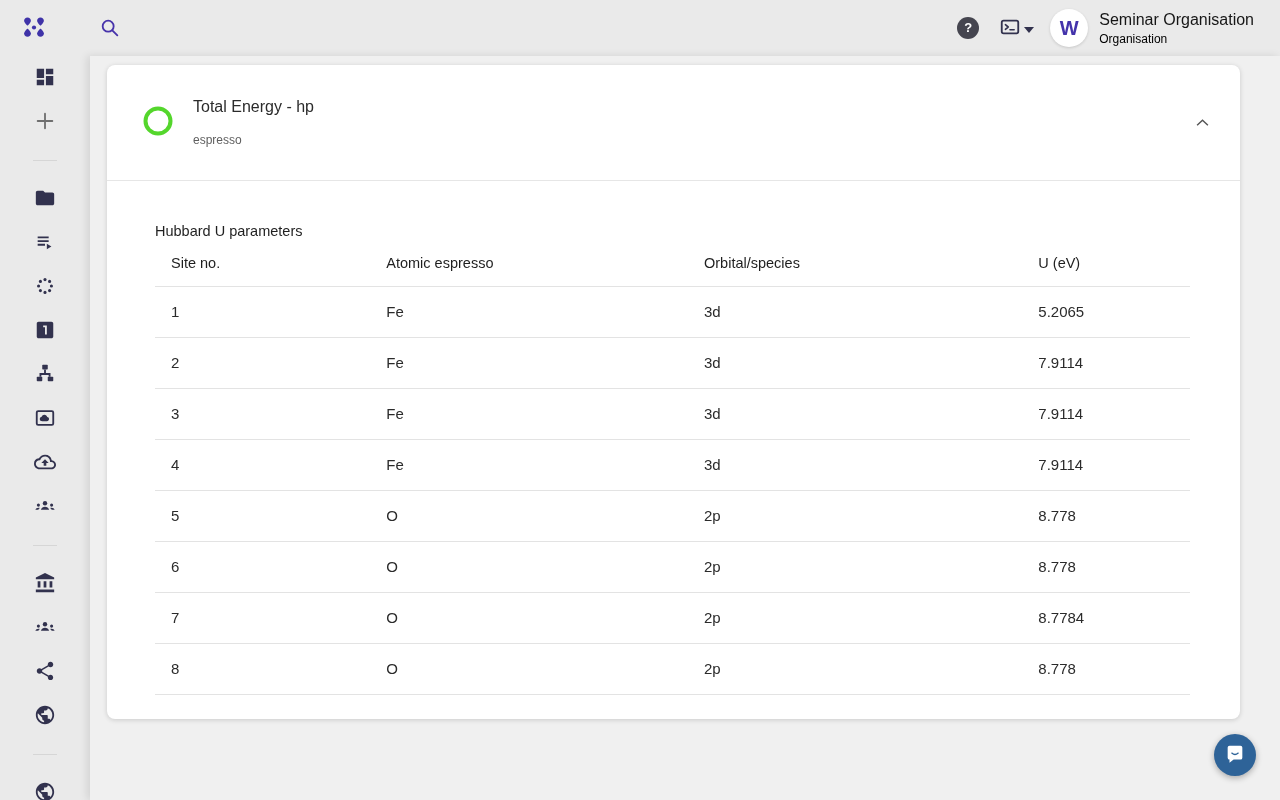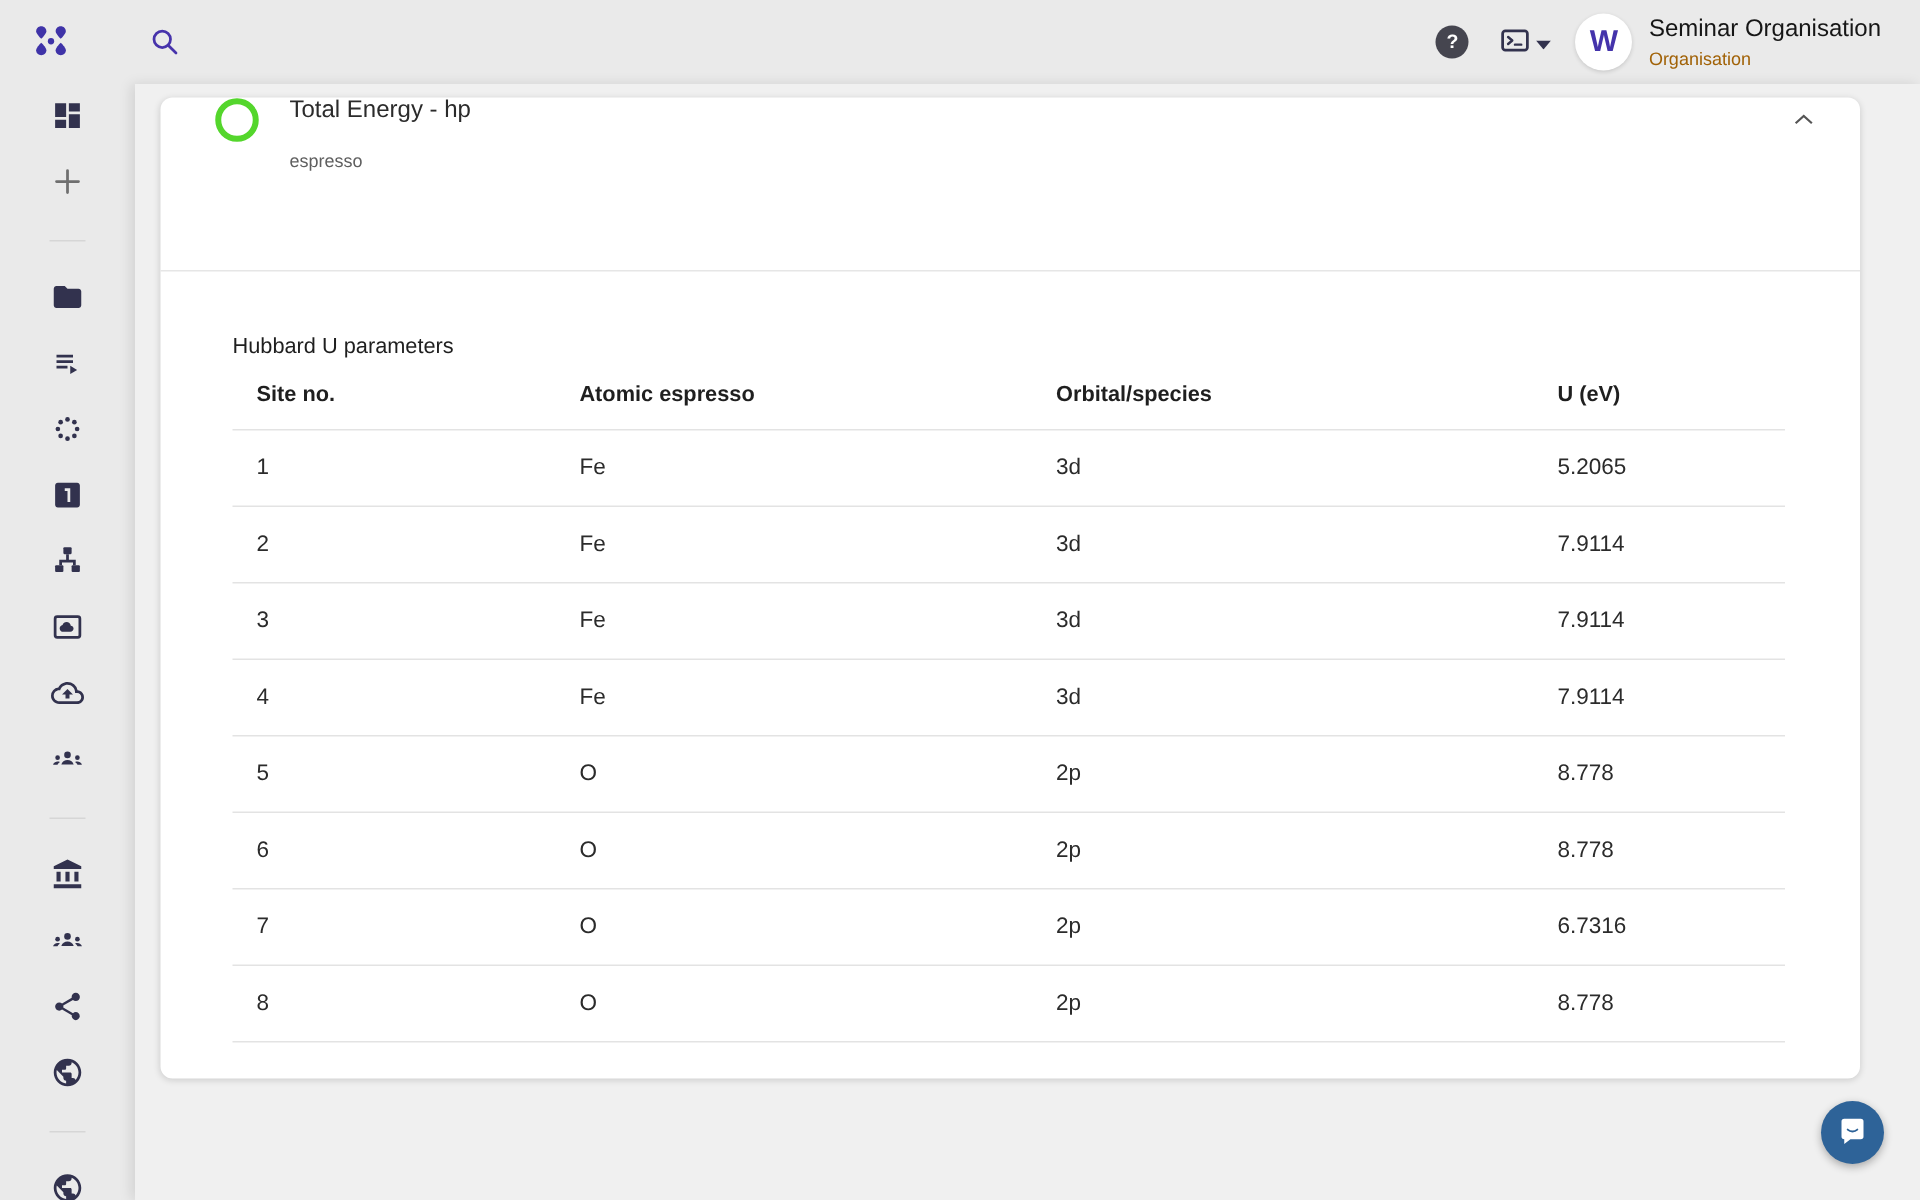--- a/index.html
+++ b/index.html
@@ -18,49 +18,49 @@
     color:#fff; border:none; font-size:13px; font-weight:bold; line-height:22px;
     text-align:center; cursor:pointer; }
   .console-btn { margin-left:20px; display:flex; align-items:center; gap:3px;
     background:none; border:none; cursor:pointer; }
   .org { margin-left:16px; display:flex; align-items:center; cursor:pointer; }
   .avatar { width:38px; height:38px; border-radius:50%; background:#fff;
     box-shadow:0 1px 3px rgba(0,0,0,.15); display:flex; align-items:center;
     justify-content:center; font-size:20px; font-weight:bold; color:#4433ab; }
   .org-text { margin-left:11px; }
   .org-name { font-size:16px; color:#161616; }
-  .org-type { font-size:12px; color:#a16207; margin-top:3px; }
+  .org-type { font-size:12px; color:#000000; margin-top:3px; }
 
   
   .sidebar { position:absolute; left:0; top:56px; width:90px; bottom:0; }
   .nav-item { width:90px; height:44px; display:flex; align-items:center;
     justify-content:center; background:none; border:none; cursor:pointer; }
   .nav-item svg { width:22px; height:22px; }
   .nav-divider { width:24px; height:1px; background:#d6d6d6; margin:16px auto; }
   .ink { fill:#32324e; }
   .ink-stroke { stroke:#32324e; fill:none; }
 
   
   .main { position:absolute; left:90px; top:56px; right:0; bottom:0;
     background:#f0f0f0; box-shadow:-3px 0 8px rgba(0,0,0,.10); }
   .card { position:absolute; left:17px; top:9px; width:1133px;
     background:#ffffff; border-radius:8px; box-shadow:0 1px 5px rgba(0,0,0,.16); }
-  .card-header { height:116px; display:flex; align-items:flex-start;
+  .card-header { height:116px; display:flex; align-items:center;
     padding:0 24px 0 36px; border-bottom:1px solid #e6e6e6; }
   .status-ring { width:30px; height:30px; }
   .titles { margin-left:20px; }
   .card-title { font-size:16px; color:#2b2b2b; }
   .card-subtitle { font-size:12px; color:#5f5f5f; margin-top:17px; }
   .collapse-btn { margin-left:auto; background:none; border:none; cursor:pointer;
     width:28px; height:28px; display:flex; align-items:center; justify-content:center; }
   .card-body { padding:0 50px 24px 48px; }
   .section-label { padding-top:42px; font-size:14.5px; color:#1f1f1f; }
 
   table { width:100%; border-collapse:collapse; margin-top:2px; }
-  th { text-align:left; font-size:14.5px; font-weight:bold; color:#1f1f1f;
+  th { text-align:left; font-size:14.5px; font-weight:normal; color:#1f1f1f;
     padding:14px 16px 15px; border-bottom:1px solid #e3e3e3; }
   td { text-align:left; font-size:15px; color:#2b2b2b;
     padding:16px 16px 17px; border-bottom:1px solid #e3e3e3; }
   col.c1{width:20.8%} col.c2{width:30.7%} col.c3{width:32.3%} col.c4{width:16.2%}
 
   
   .chat-fab { position:absolute; right:24px; bottom:24px; width:42px; height:42px;
     border-radius:50%; background:#2e6398; border:none; cursor:pointer;
     box-shadow:0 2px 6px rgba(0,0,0,.3); display:flex; align-items:center;
     justify-content:center; z-index:40; }
@@ -339,21 +339,21 @@
               <td>6</td>
               <td>O</td>
               <td>2p</td>
               <td>8.778</td>
             </tr>
 
             <tr>
               <td>7</td>
               <td>O</td>
               <td>2p</td>
-              <td>6.7316</td>
+              <td>8.7784</td>
             </tr>
 
             <tr>
               <td>8</td>
               <td>O</td>
               <td>2p</td>
               <td>8.778</td>
             </tr>
           </tbody>
       </table>

